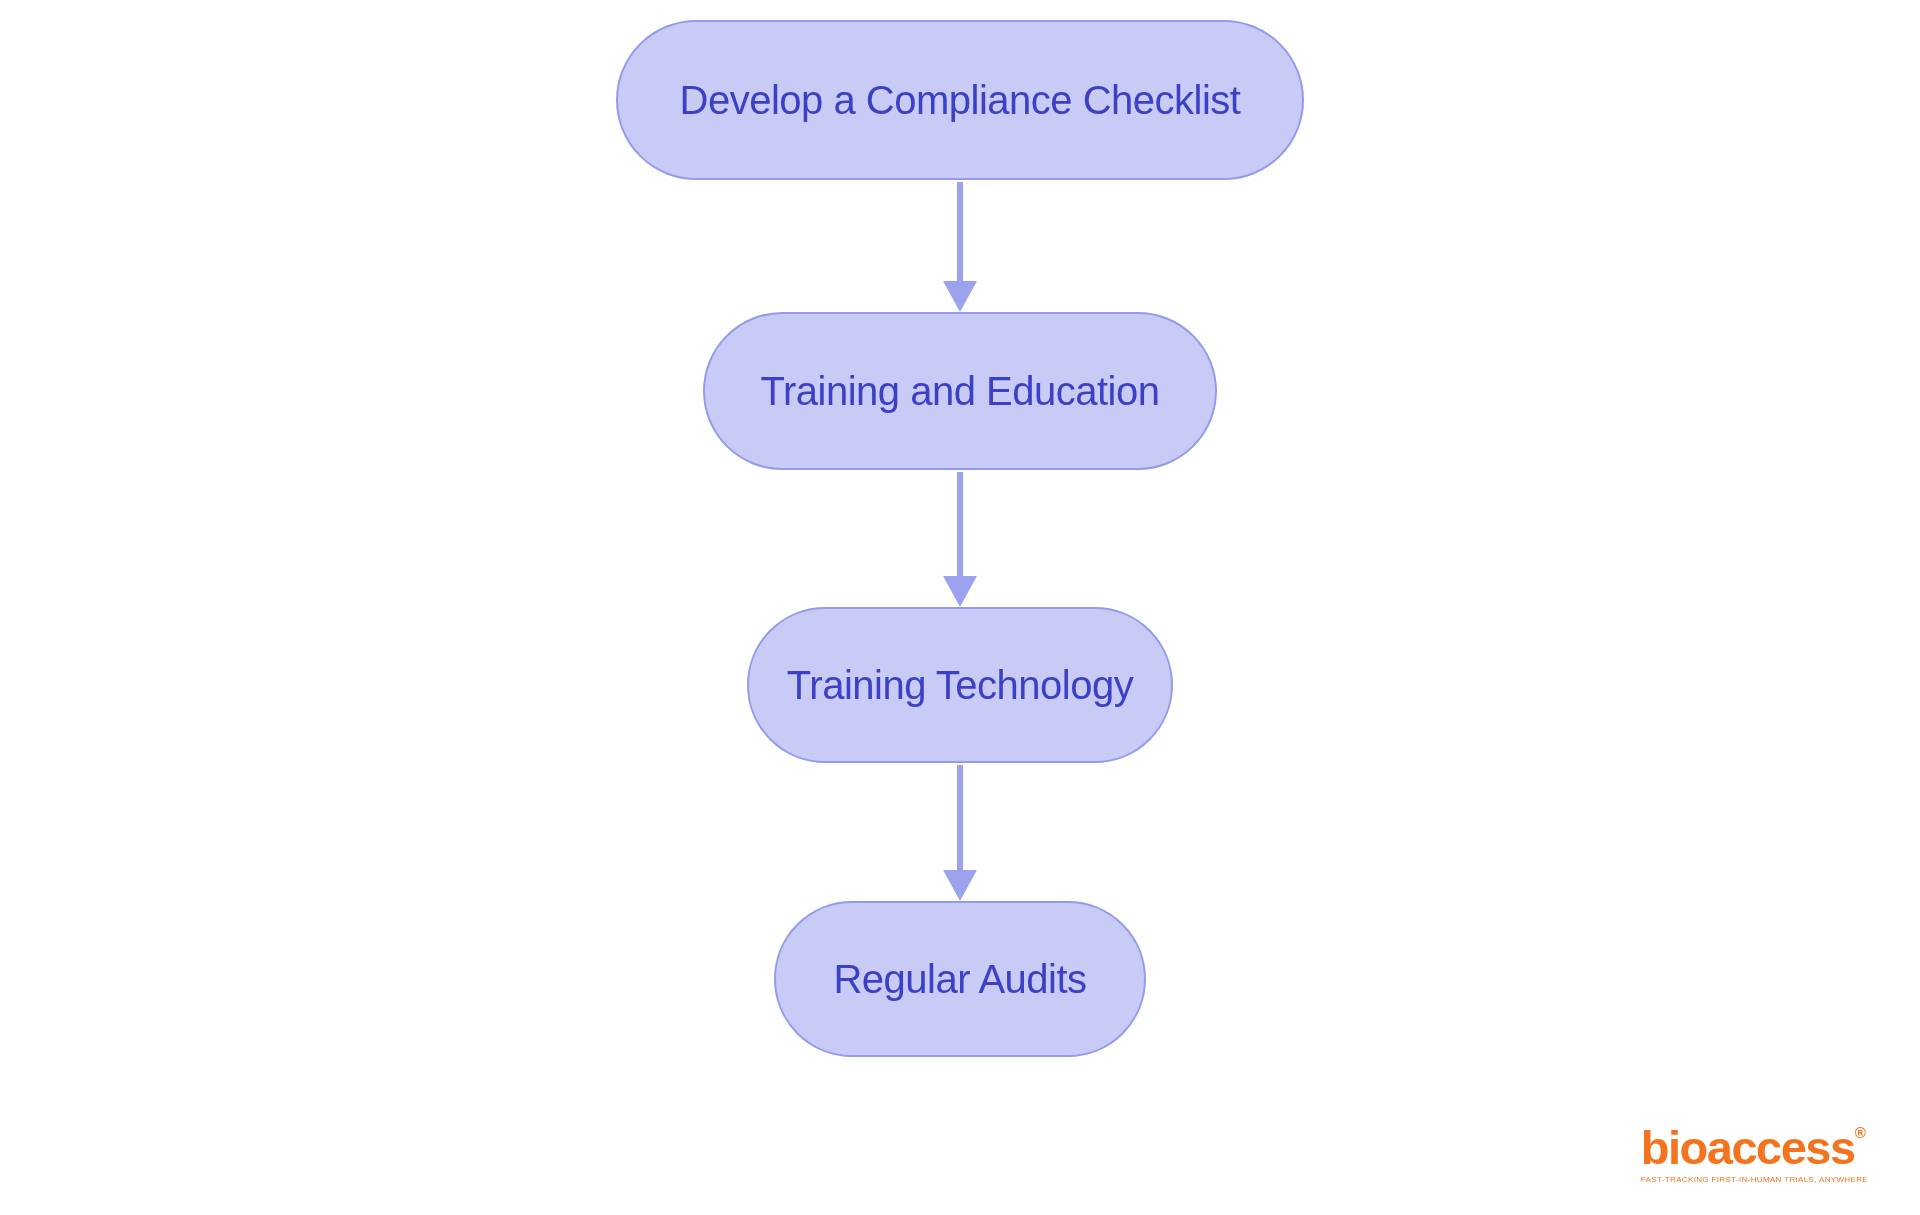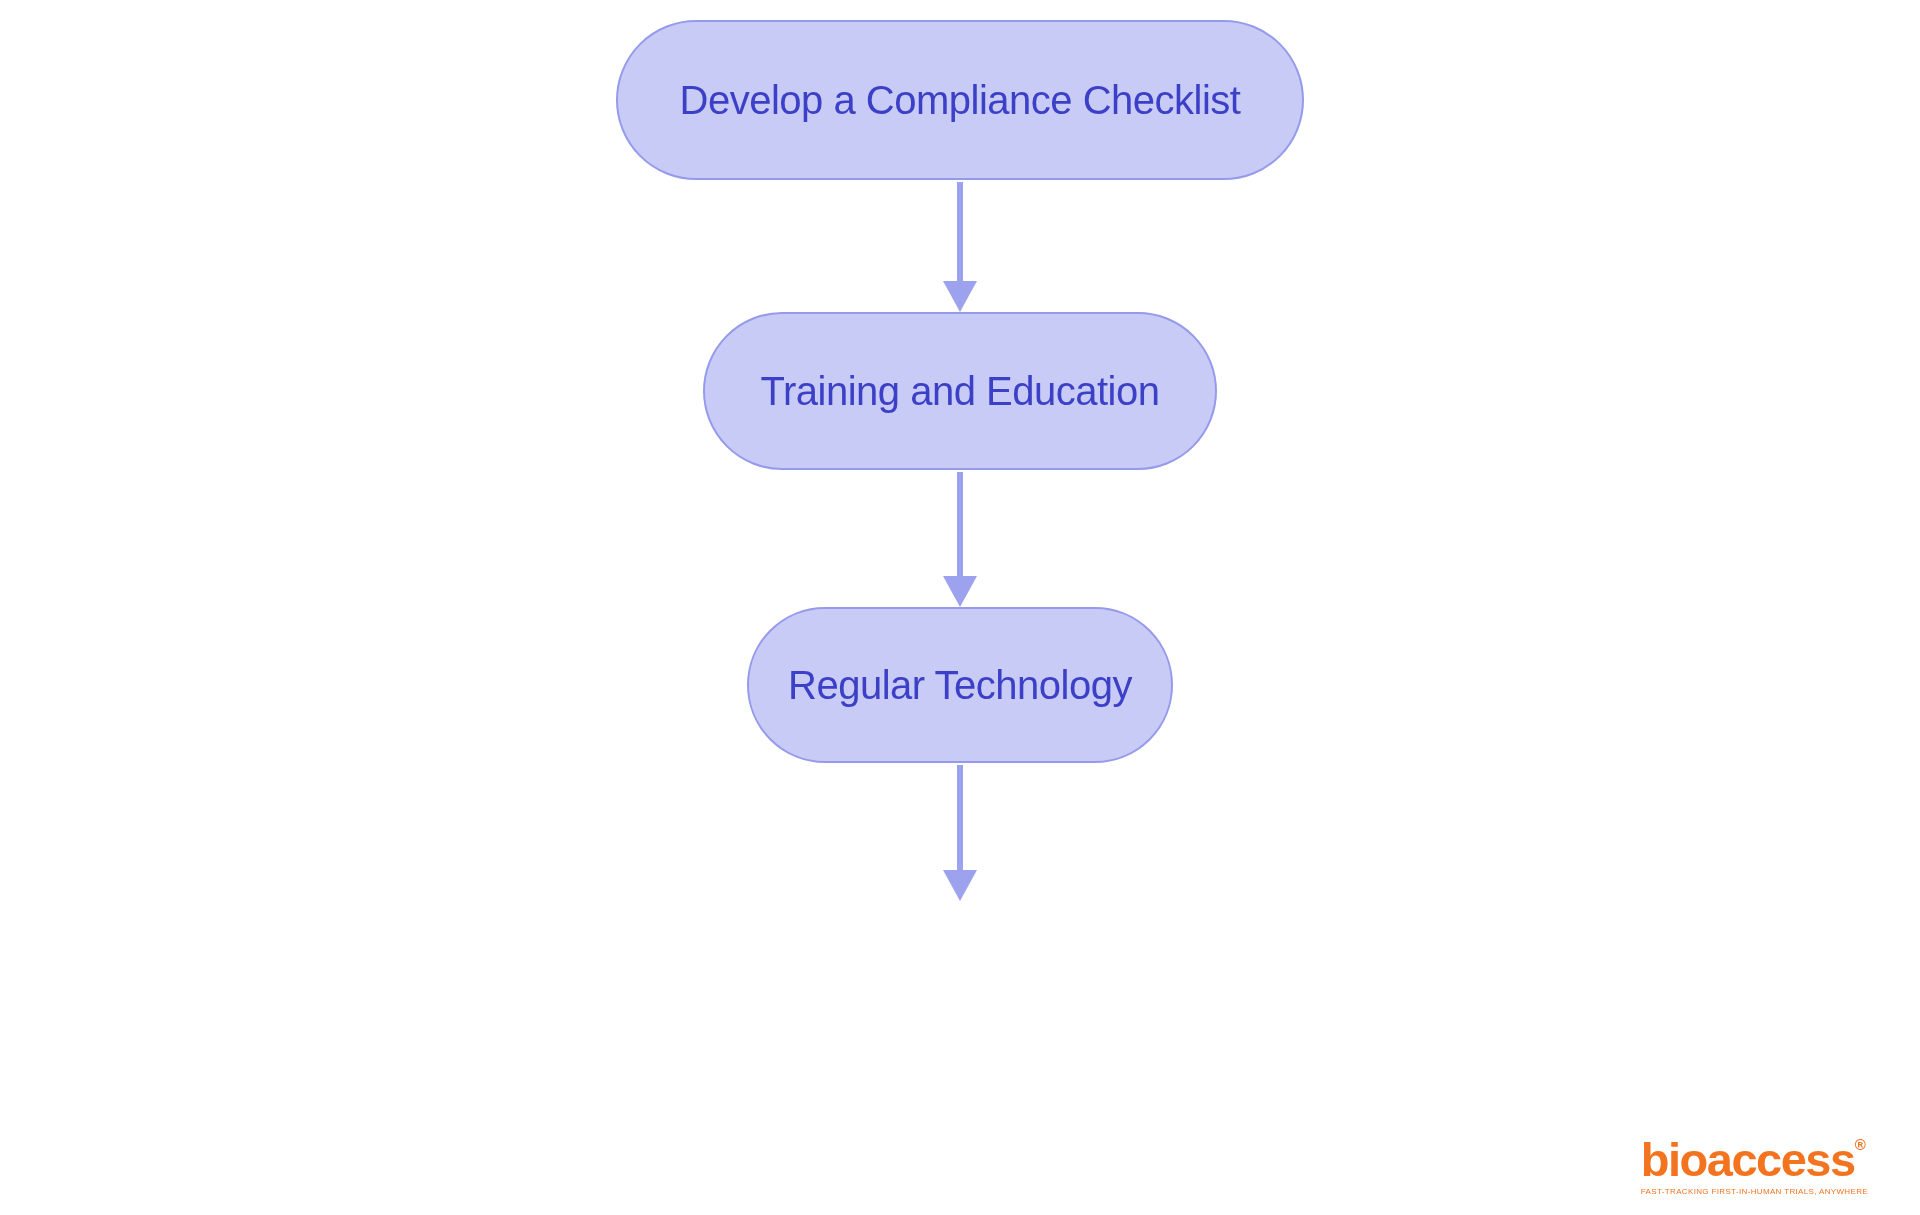--- a/index.html
+++ b/index.html
@@ -53,21 +53,20 @@
   .node-3 { left: 747px; top: 607px; width: 426px; height: 156px; }
   .node-4 { left: 774px; top: 901px; width: 372px; height: 156px; }
 
   .brand {
     position: absolute;
     right: 52px;
     top: 1124px;
     text-align: left;
     color: var(--brand-orange);
     line-height: 1;
-    margin-top: 12px;
   }
   .brand .wordmark {
     font-size: 47px;
     font-weight: bold;
     letter-spacing: -1.5px;
     display: inline-block;
   }
   .brand .reg {
     font-size: 15px;
     font-weight: bold;
@@ -105,23 +104,26 @@
 
   <div class="flow-node node-1">
     <span>Develop a Compliance Checklist</span>
   </div>
 
   <div class="flow-node node-2">
     <span>Training and Education</span>
   </div>
 
   <div class="flow-node node-3">
-    <span>Regular Technology</span>
+    <span>Training Technology</span>
   </div>
 
+  <div class="flow-node node-4">
+    <span>Regular Audits</span>
+  </div>
 
   <div class="brand">
     <div>
       <span class="wordmark">bioaccess</span><span class="reg">®</span>
     </div>
     <div class="tagline">FAST-TRACKING FIRST-IN-HUMAN TRIALS, ANYWHERE</div>
   </div>
 
 </div>
 

